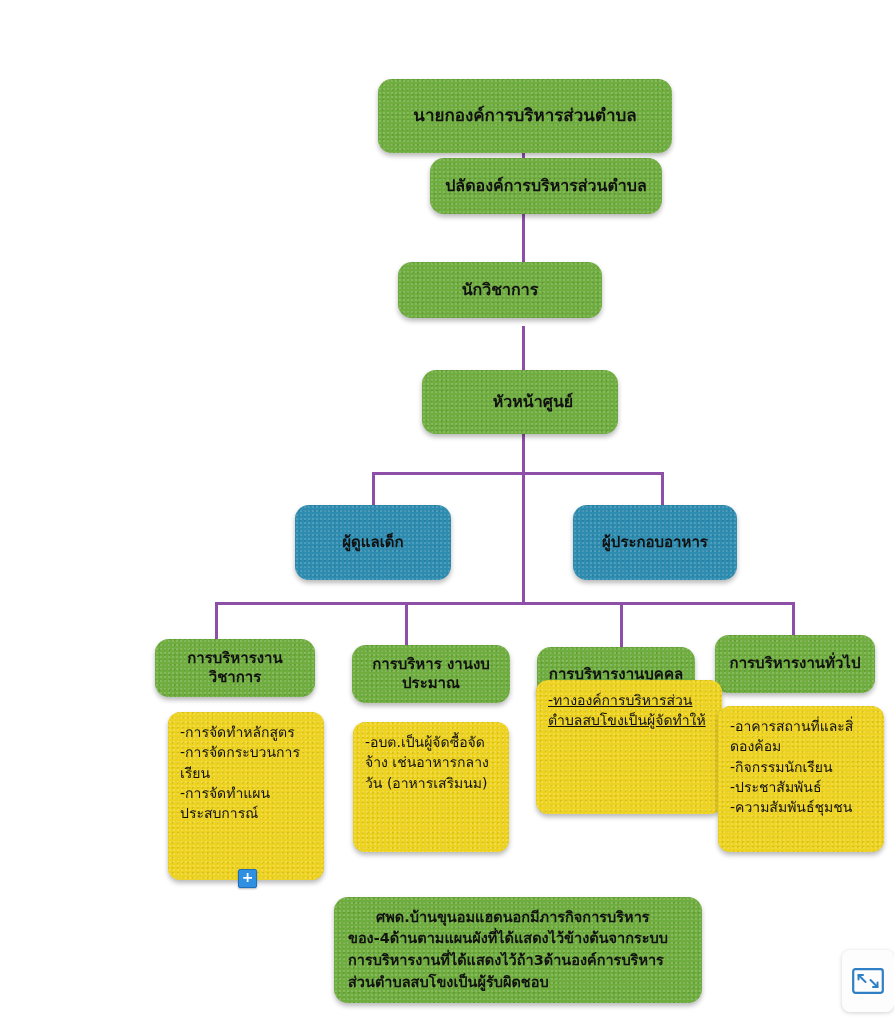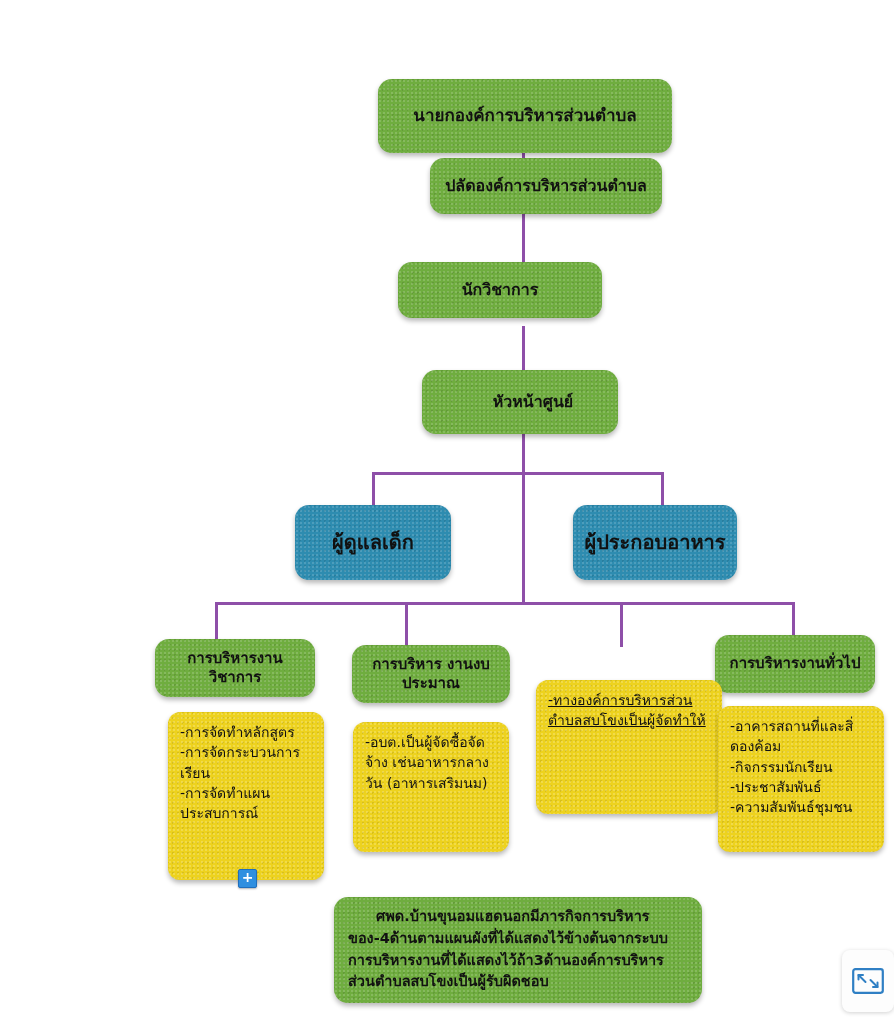--- a/index.html
+++ b/index.html
@@ -74,27 +74,27 @@
     font-weight: normal;
     padding: 10px 10px 8px 12px;
   }
 
   .node .txt { display: block; width: 100%; white-space: pre-line; }
 
   
   .n-lvl1 { font-size: 17px; }
   .n-lvl2 { font-size: 16px; }
   .n-lvl3 { font-size: 16px; }
-  .n-role { font-size: 20px; }
+  .n-role { font-size: 15px; }
   .n-func { font-size: 15px; }
   .n-detail { font-size: 14px; line-height: 1.45; }
   .n-summary {
     font-size: 14.5px;
     text-align: left;
-    align-items: flex-end;
+    align-items: center;
     justify-content: flex-start;
     line-height: 1.5;
     padding: 10px 14px;
     text-indent: 28px;
   }
 
   
   .plus-badge {
     position: absolute;
     z-index: 6;
@@ -174,20 +174,23 @@
   </div>
 
   <div class="node green n-func" style="left:155px; top:639px; width:160px; height:58px;">
     <span class="txt">การบริหารงานวิชาการ</span>
   </div>
 
   <div class="node green n-func" style="left:352px; top:645px; width:158px; height:58px;text-align:center;">
     <span class="txt">การบริหาร       งานงบประมาณ</span>
   </div>
 
+  <div class="node green n-func" style="left:537px; top:647px; width:158px; height:56px;">
+    <span class="txt">การบริหารงานบุคคล</span>
+  </div>
 
   <div class="node green n-func" style="left:715px; top:635px; width:160px; height:58px;">
     <span class="txt">การบริหารงานทั่วไป</span>
   </div>
 
   <div class="node yellow n-detail" style="left:168px; top:712px; width:156px; height:168px;">
     <span class="txt">   -การจัดทำหลักสูตร
 -การจัดกระบวนการเรียน
 -การจัดทำแผนประสบการณ์</span>
   </div>

